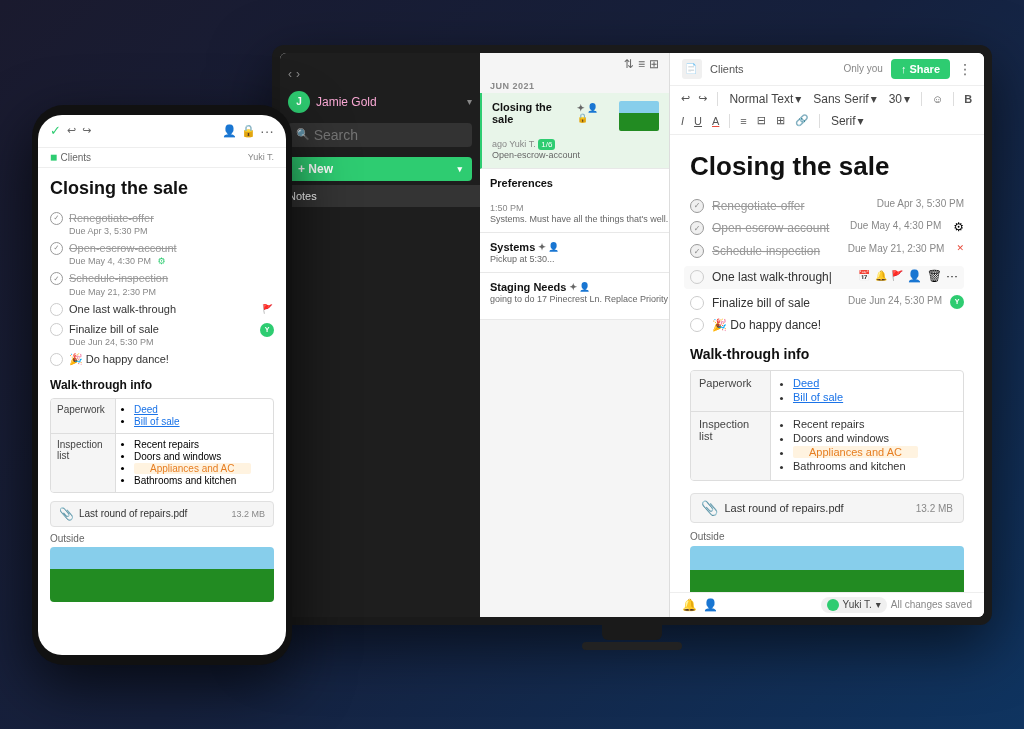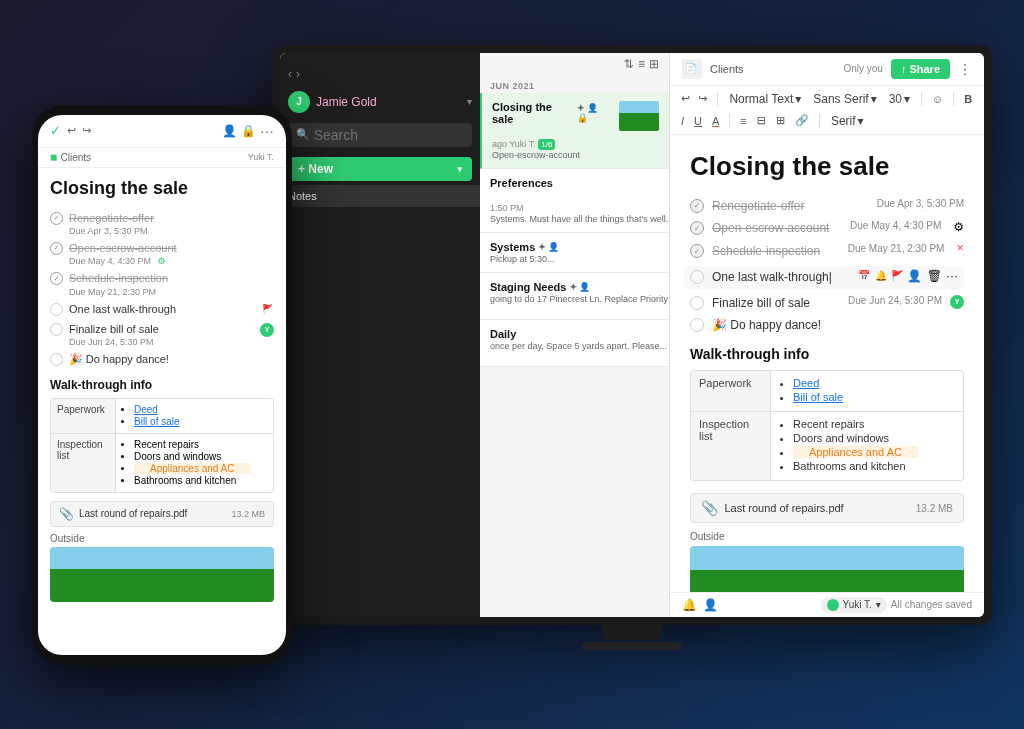--- a/index.html
+++ b/index.html
@@ -904,31 +904,20 @@
               <div class="note-item-title">
                 <span>Staging Needs</span>
                 <span style="font-size:9px;color:#666">✦ 👤</span>
               </div>
               <div class="note-item-preview">going to do 17 Pinecrest Ln. Replace Priority ground-cover...</div>
             </div>
             <div class="note-item-thumb" style="background:linear-gradient(180deg,#87ceeb 30%,#228B22 30%);"></div>
           </div>
         </div>
 
-        <div class="note-item">
-          <div style="display:flex;gap:4px;align-items:flex-start;">
-            <div style="flex:1">
-              <div class="note-item-title">
-                <span>Daily</span>
-              </div>
-              <div class="note-item-preview">once per day, Space 5 yards apart. Please...</div>
-            </div>
-            <div class="note-item-thumb" style="background:#e8e0d0;"></div>
-          </div>
-        </div>
       </div>
 
       <div class="editor-panel">
 
         <div class="editor-topbar">
           <div class="note-icon-small">📄</div>
           <span class="note-breadcrumb">Clients</span>
           <div class="topbar-right">
             <span class="only-you-text">Only you</span>
             <button class="share-btn">

